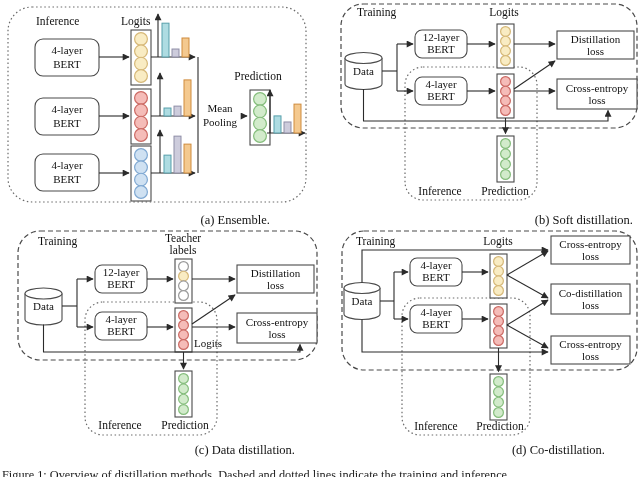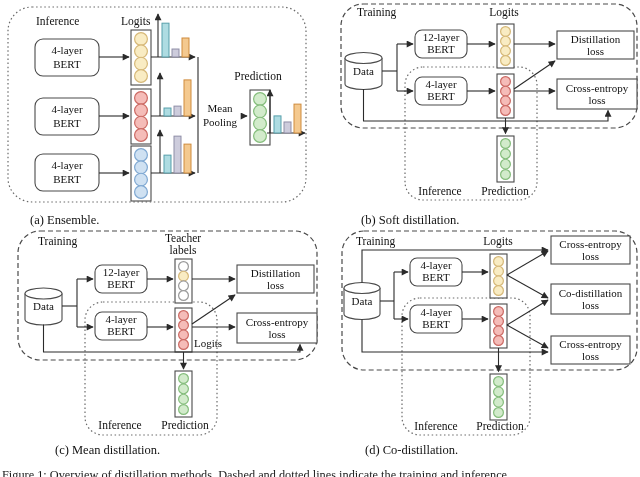--- a/index.html
+++ b/index.html
@@ -6,21 +6,21 @@
   body{position:relative;width:640px;height:477px;background:#ffffff;overflow:hidden;
        font-family:"Liberation Serif","DejaVu Serif",serif;}
   svg.panel{position:absolute;}
   svg text{font-family:"Liberation Serif","DejaVu Serif",serif;font-size:11px;fill:#111111;}
   svg text.lbl{font-size:11.5px;}
   svg text.mid{text-anchor:middle;}
   .ln{stroke:#2b2b2b;stroke-width:1.1;fill:none;}
   .box{fill:#ffffff;stroke:#4a4a4a;stroke-width:1.1;}
   .dashed{fill:none;stroke:#4a4a4a;stroke-width:1.2;stroke-dasharray:5 3;}
   .dotted{fill:none;stroke:#6a6a6a;stroke-width:1.2;stroke-dasharray:1.5 2.6;}
-  .cap{position:absolute;font-size:12.5px;color:#111111;text-align:left;}
+  .cap{position:absolute;font-size:12.5px;color:#111111;text-align:right;}
   .figcap{position:absolute;left:2px;top:468px;width:636px;font-size:12.3px;line-height:14px;color:#1a1a1a;}
 </style>
 </head>
 <body>
 
 <svg class="panel" style="left:0;top:0" width="320" height="212" viewBox="0 0 320 212">
   <defs>
     <marker id="ar-a" viewBox="0 0 10 10" refX="9" refY="5" markerWidth="8" markerHeight="7" orient="auto" markerUnits="userSpaceOnUse">
         <path d="M0,0 L10,5 L0,10 Z" fill="#2b2b2b"></path>
       </marker>
@@ -350,16 +350,16 @@
   <path class="ln" d="M177,97 L218,72" marker-end="url(#ar-d)"></path>
   <path class="ln" d="M177,97 L218,120" marker-end="url(#ar-d)"></path>
   <path class="ln" d="M32,91.5 V124 H218" marker-end="url(#ar-d)"></path>
   <path class="ln" d="M168.5,120 V143.5" marker-end="url(#ar-d)"></path>
 
   <text class="mid lbl" x="106" y="202">Inference</text>
   <text class="mid lbl" x="170" y="202">Prediction</text>
 </svg>
 
 <div class="cap" style="left:30px;top:213px;width:240px">(a) Ensemble.</div>
-<div class="cap" style="left:361px;top:213px;width:240px">(b) Soft distillation.</div>
-<div class="cap" style="left:55px;top:443px;width:240px">(c) Mean distillation.</div>
+<div class="cap" style="left:393px;top:213px;width:240px">(b) Soft distillation.</div>
+<div class="cap" style="left:55px;top:443px;width:240px">(c) Data distillation.</div>
 <div class="cap" style="left:365px;top:443px;width:240px">(d) Co-distillation.</div>
 <div class="figcap">Figure 1: Overview of distillation methods. Dashed and dotted lines indicate the training and inference</div>
 
 </body></html>

